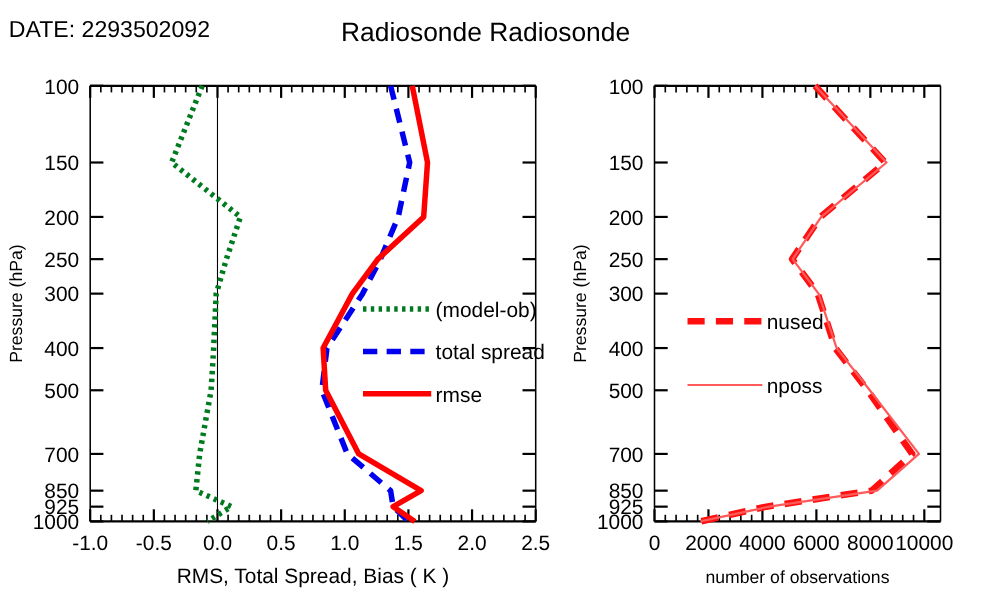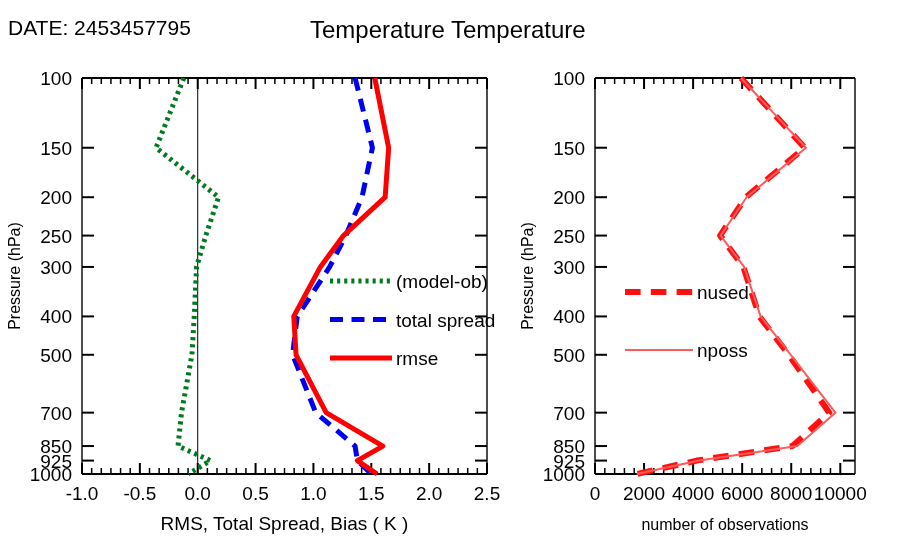--- a/index.html
+++ b/index.html
@@ -15,22 +15,22 @@
   .tick-lbl{font-size:19px;}
   .axis-title{font-size:19px;}
   .axis-title-sm{font-size:16px;}
   .legend-lbl{font-size:19px;}
 </style>
 </head>
 <body>
 
 <div id="root">
 
-  <div class="abs date-label">DATE: 2453457795</div>
-  <div class="abs chart-title">Temperature Temperature</div>
+  <div class="abs date-label">DATE: 2293502092</div>
+  <div class="abs chart-title">Radiosonde Radiosonde</div>
 
   <div class="abs svg-wrap">
     <svg id="plot-svg" width="900" height="560" viewBox="0 0 900 560">
       <g id="left-panel-g">
           <line x1="82" y1="78" x2="487" y2="78" stroke="#000" stroke-width="2"></line>
           <line x1="82" y1="474" x2="487" y2="474" stroke="#000" stroke-width="2"></line>
           <line x1="82" y1="78" x2="82" y2="474" stroke="#000" stroke-width="1.4"></line>
           <line x1="487" y1="78" x2="487" y2="474" stroke="#000" stroke-width="1.4"></line>
           <line x1="197.71428571428572" y1="78" x2="197.71428571428572" y2="474" stroke="#000" stroke-width="1"></line>
           <line x1="82" y1="474" x2="82" y2="463" stroke="#000" stroke-width="2"></line>

